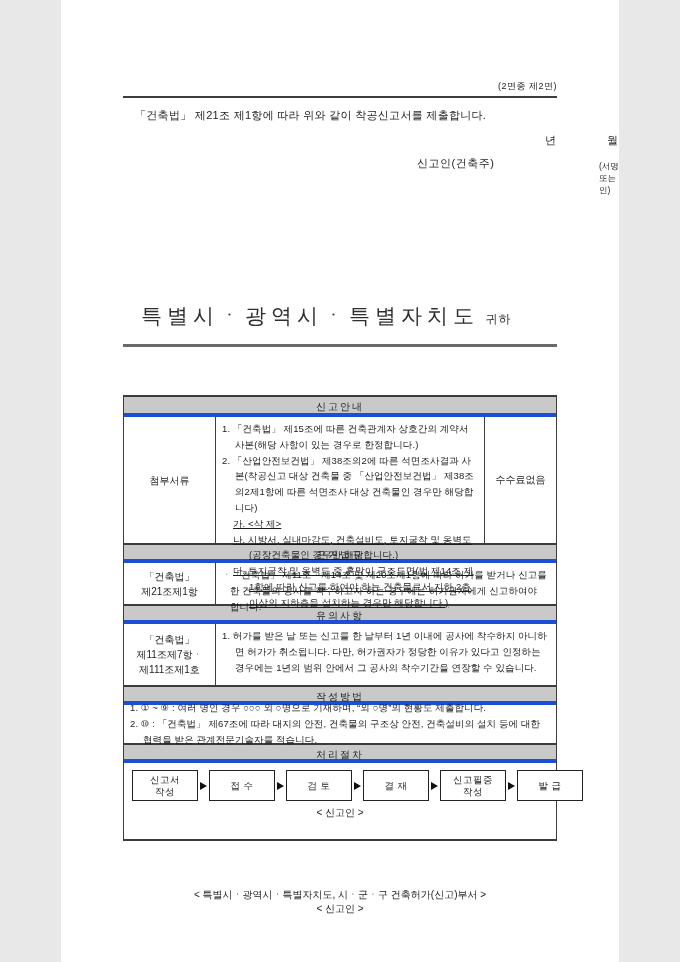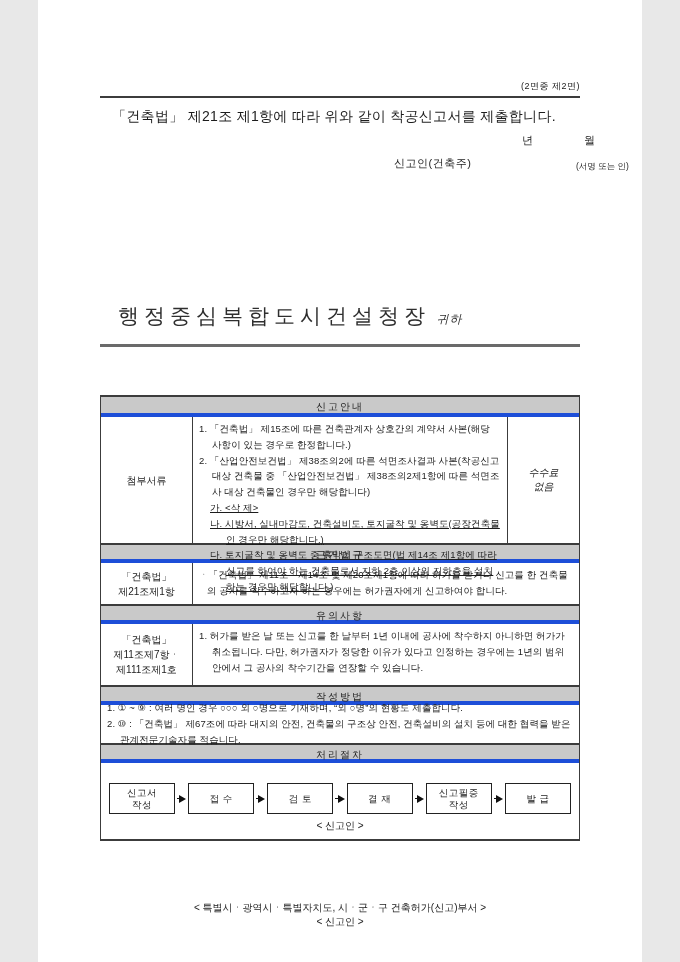--- a/index.html
+++ b/index.html
@@ -1,34 +1,34 @@
 <!DOCTYPE html>
 <html><head>
 <meta charset="utf-8">
 <style>
   * { margin:0; padding:0; box-sizing:border-box; }
   html,body { background:#e8e8e8; }
   .page {
-    position:relative; width:604px; height:962px; background:#ffffff;
+    position:relative; width:558px; height:962px; background:#ffffff;
     font-family:"Liberation Sans","DejaVu Sans",sans-serif; color:#1c1c1c;
     margin:0 auto; overflow:hidden;
   }
   
   .page-marker { position:absolute; top:80px; right:62px; font-size:9px; letter-spacing:0.5px; }
   .rule-top { position:absolute; top:96px; left:62px; right:62px; height:2px; background:#3c3c3c; }
-  .statement { position:absolute; top:108px; left:74px; right:70px; font-size:14px; letter-spacing:0.3px; }
+  .statement { position:absolute; top:108px; left:74px; right:70px; font-size:11px; letter-spacing:0.3px; }
   .date-row { position:absolute; top:133px; left:0; right:0; height:14px; font-size:11px; }
   .date-row .y { position:absolute; left:484px; }
   .date-row .m { position:absolute; left:546px; }
   .date-row .d { position:absolute; left:604px; }
   .declarant { position:absolute; top:156px; left:356px; font-size:11px; letter-spacing:0.5px; }
   .sig-note { position:absolute; top:161px; left:538px; font-size:8.5px; }
   .addressee-line { position:absolute; top:302px; left:80px; }
   .addressee { font-size:21px; letter-spacing:5px; color:#2e2e2e; }
-  .honorific { font-size:12px; letter-spacing:1px; margin-left:2px; color:#2e2e2e;font-style:italic; }
+  .honorific { font-size:12px; letter-spacing:1px; margin-left:2px; color:#2e2e2e; }
   .rule-title { position:absolute; top:344px; left:62px; right:62px; height:3px; background:#6a6a6a; }
 
   
   .main-table {
     position:absolute; top:395px; left:62px; right:62px;
     border:1px solid #3c3c3c; border-top:2px solid #3c3c3c; border-bottom:2px solid #3c3c3c;
   }
   .sec-header {
     height:20px; line-height:19px; background:#c9c9c9; text-align:center;
     font-size:10px; letter-spacing:2px; color:#222;
@@ -37,32 +37,32 @@
   .sec-header.first { border-top:none; }
   .sec-body { display:flex; background:#fff; }
   .col-label {
     width:92px; flex:0 0 92px; border-right:1px solid #3c3c3c;
     display:flex; flex-direction:column; align-items:center; justify-content:center;
     font-size:10px; line-height:15px; text-align:center; padding:2px;
   }
   .col-content { flex:1 1 auto; padding:4px 7px 4px 6px; font-size:9.5px; line-height:15.8px; letter-spacing:0.1px; }
   .col-fee {
     width:72px; flex:0 0 72px; border-left:1px solid #3c3c3c;
-    display:flex; flex-direction:column; align-items:center; justify-content:center;
-    font-size:10px;font-style:italic;
+    display:flex; align-items:center; justify-content:center;
+    font-size:10px;
   }
   .li-num { padding-left:13px; text-indent:-13px; }
   .li-sub { margin-left:11px; padding-left:16px; text-indent:-16px;text-decoration:underline; }
   .li-bullet { padding-left:8px; text-indent:-8px; }
   .body-guide { height:126px; }
   .body-legal { height:41px; }
   .body-notes { height:61px; }
   .body-instr { height:38px; align-items:center; }
   .body-instr .col-content { padding:3px 6px; }
-  .body-process { height:76px; display:block; padding:20px 8px 0 8px; }
+  .body-process { height:76px; display:block; padding:7px 8px 0 8px; }
 
   
   .flow { display:flex; align-items:center; }
   .flow-box {
     width:66px; flex:0 0 66px; height:31px; border:1px solid #222; background:#fff;
     display:flex; align-items:center; justify-content:center; text-align:center;
     font-size:9.5px; line-height:12px; white-space:pre-line; letter-spacing:0.5px;
   }
   .flow-arrow { flex:1 1 auto; display:flex; align-items:center; margin:0 2px; }
   .flow-arrow::before { content:""; flex:1; height:1px; background:#111; }
@@ -87,21 +87,21 @@
   <div class="date-row">
     <span class="y">년</span>
     <span class="m">월</span>
     <span class="d">일</span>
   </div>
 
   <div class="declarant">신고인(건축주)</div>
   <div class="sig-note">(서명 또는 인)</div>
 
   <div class="addressee-line">
-    <span class="addressee">행정중심복합도시건설청장</span>
+    <span class="addressee">특별시ㆍ광역시ㆍ특별자치도</span>
     <span class="honorific">귀하</span>
   </div>
   <div class="rule-title"></div>
 
   <div class="main-table">
 
     <div class="sec-header first">신고안내</div>
     <div class="sec-body body-guide">
       <div class="col-label">
         <span>첨부서류</span>

